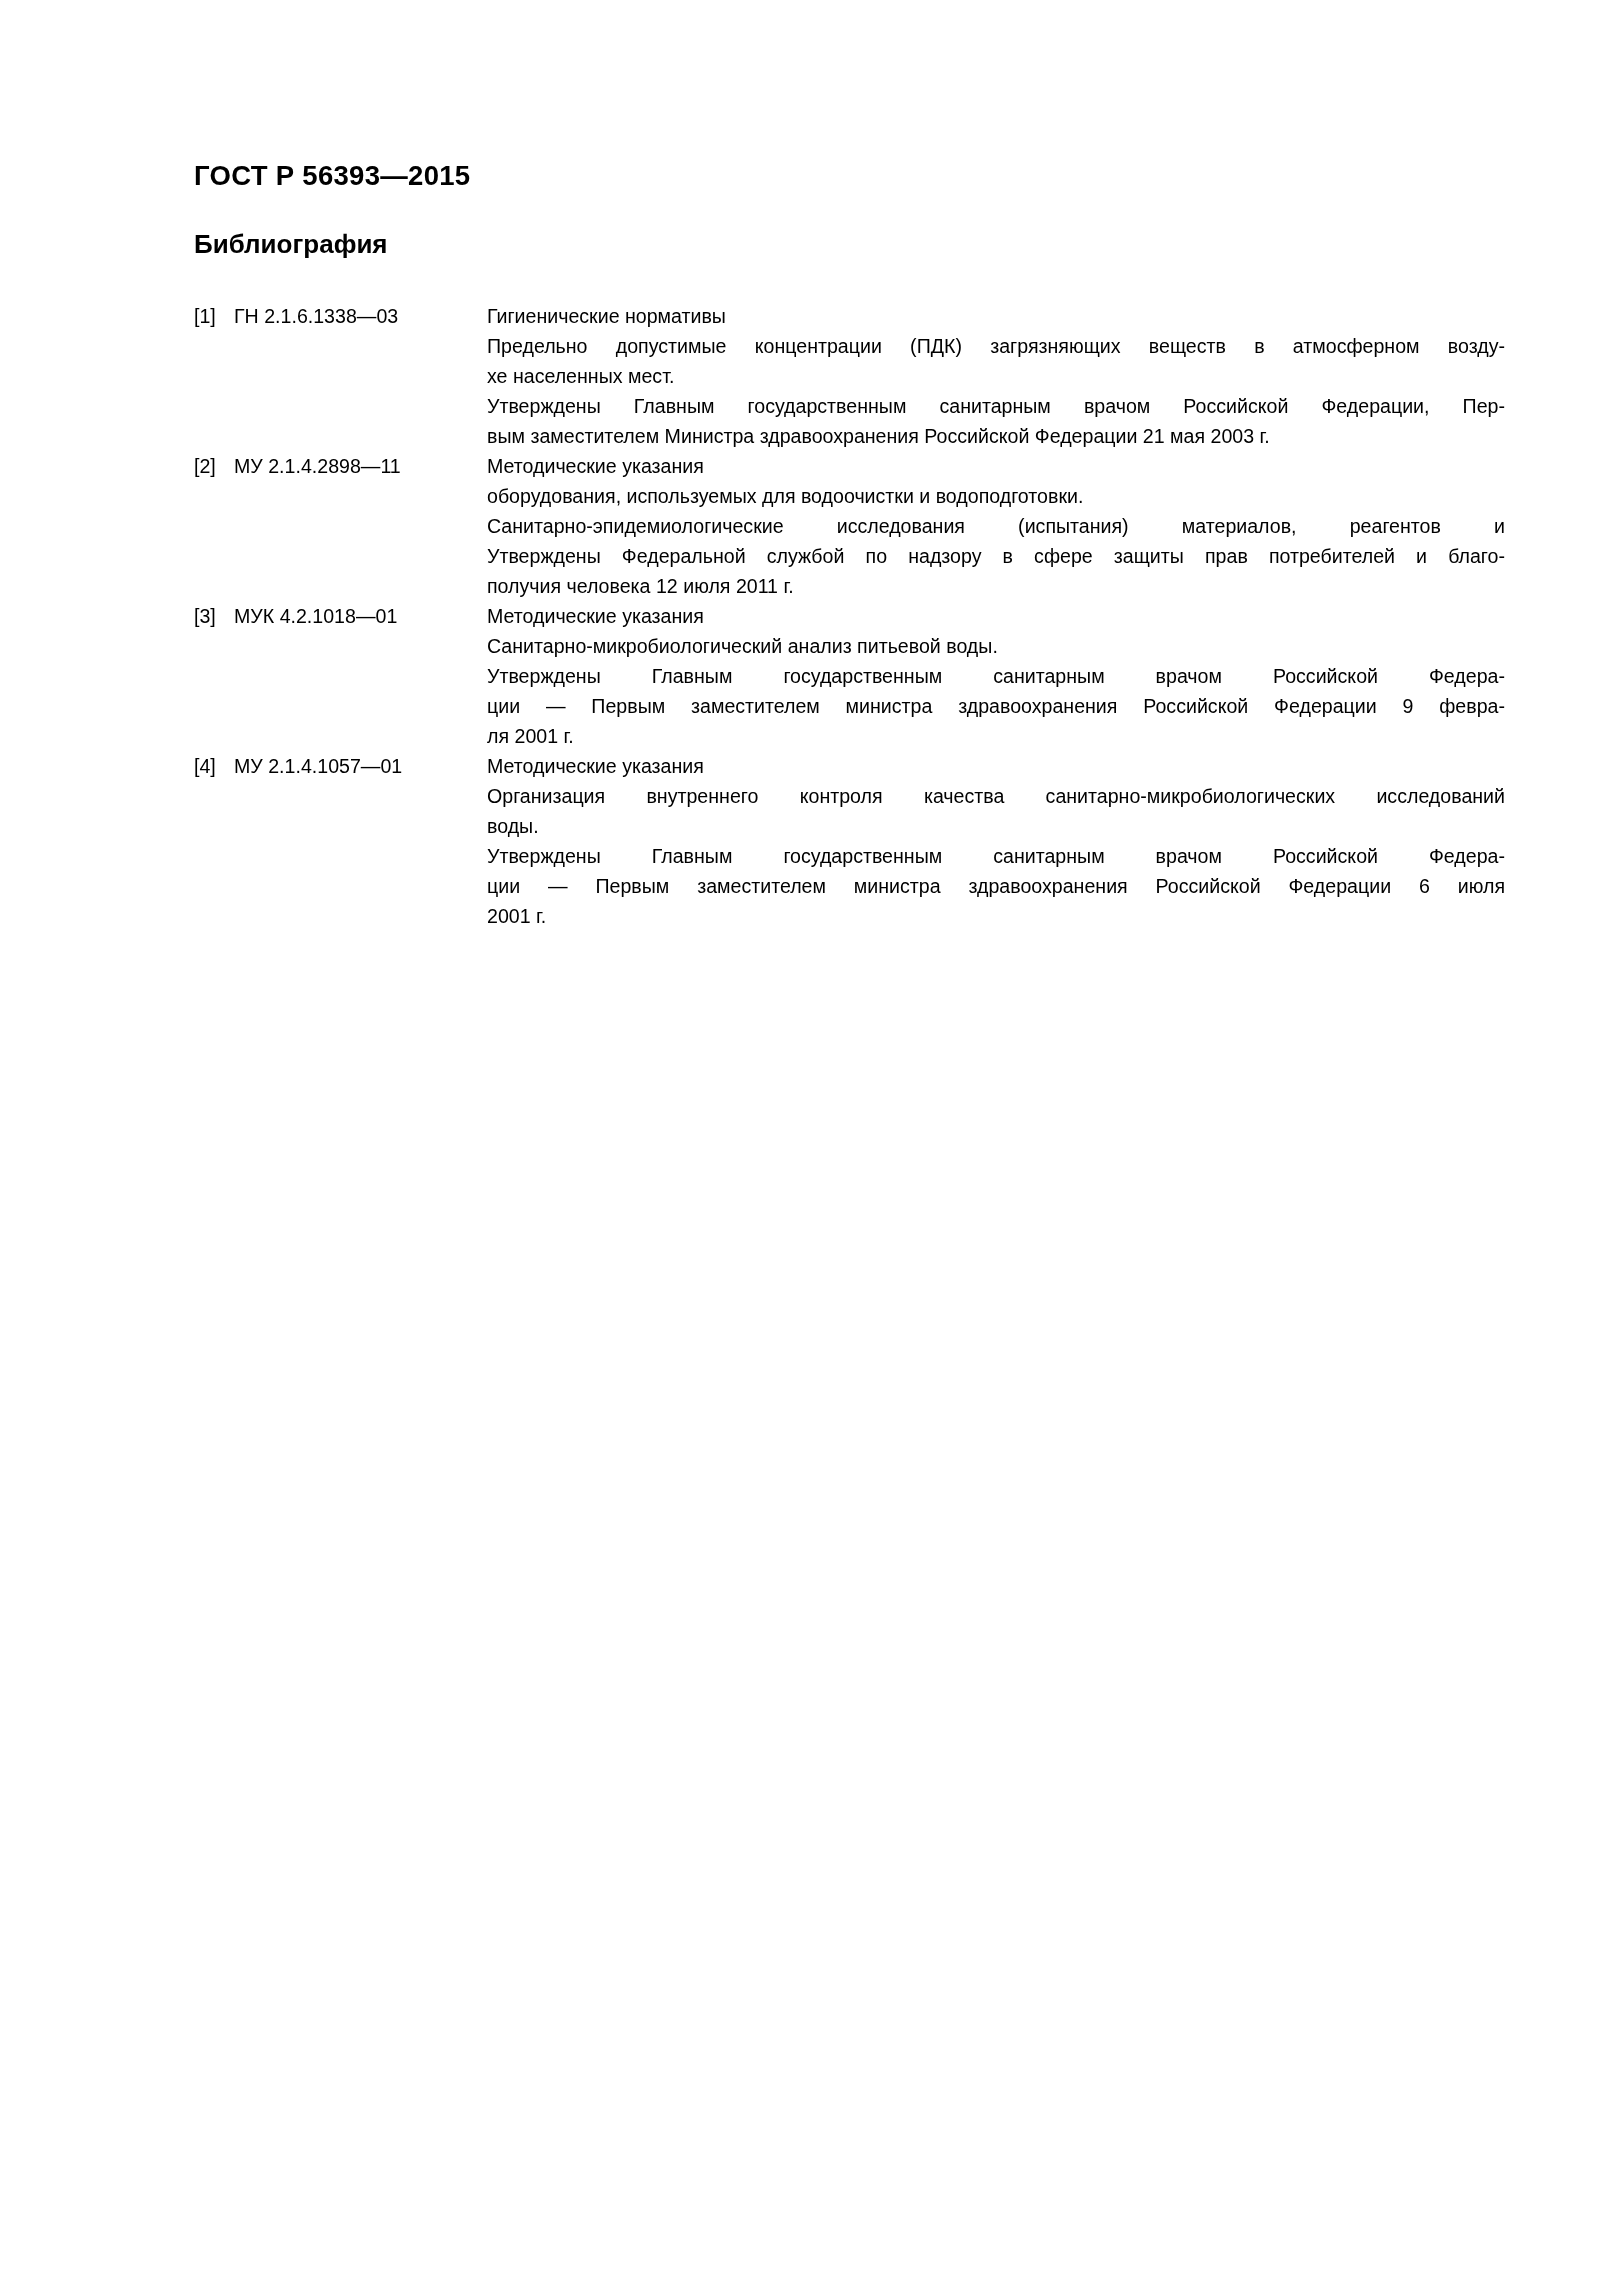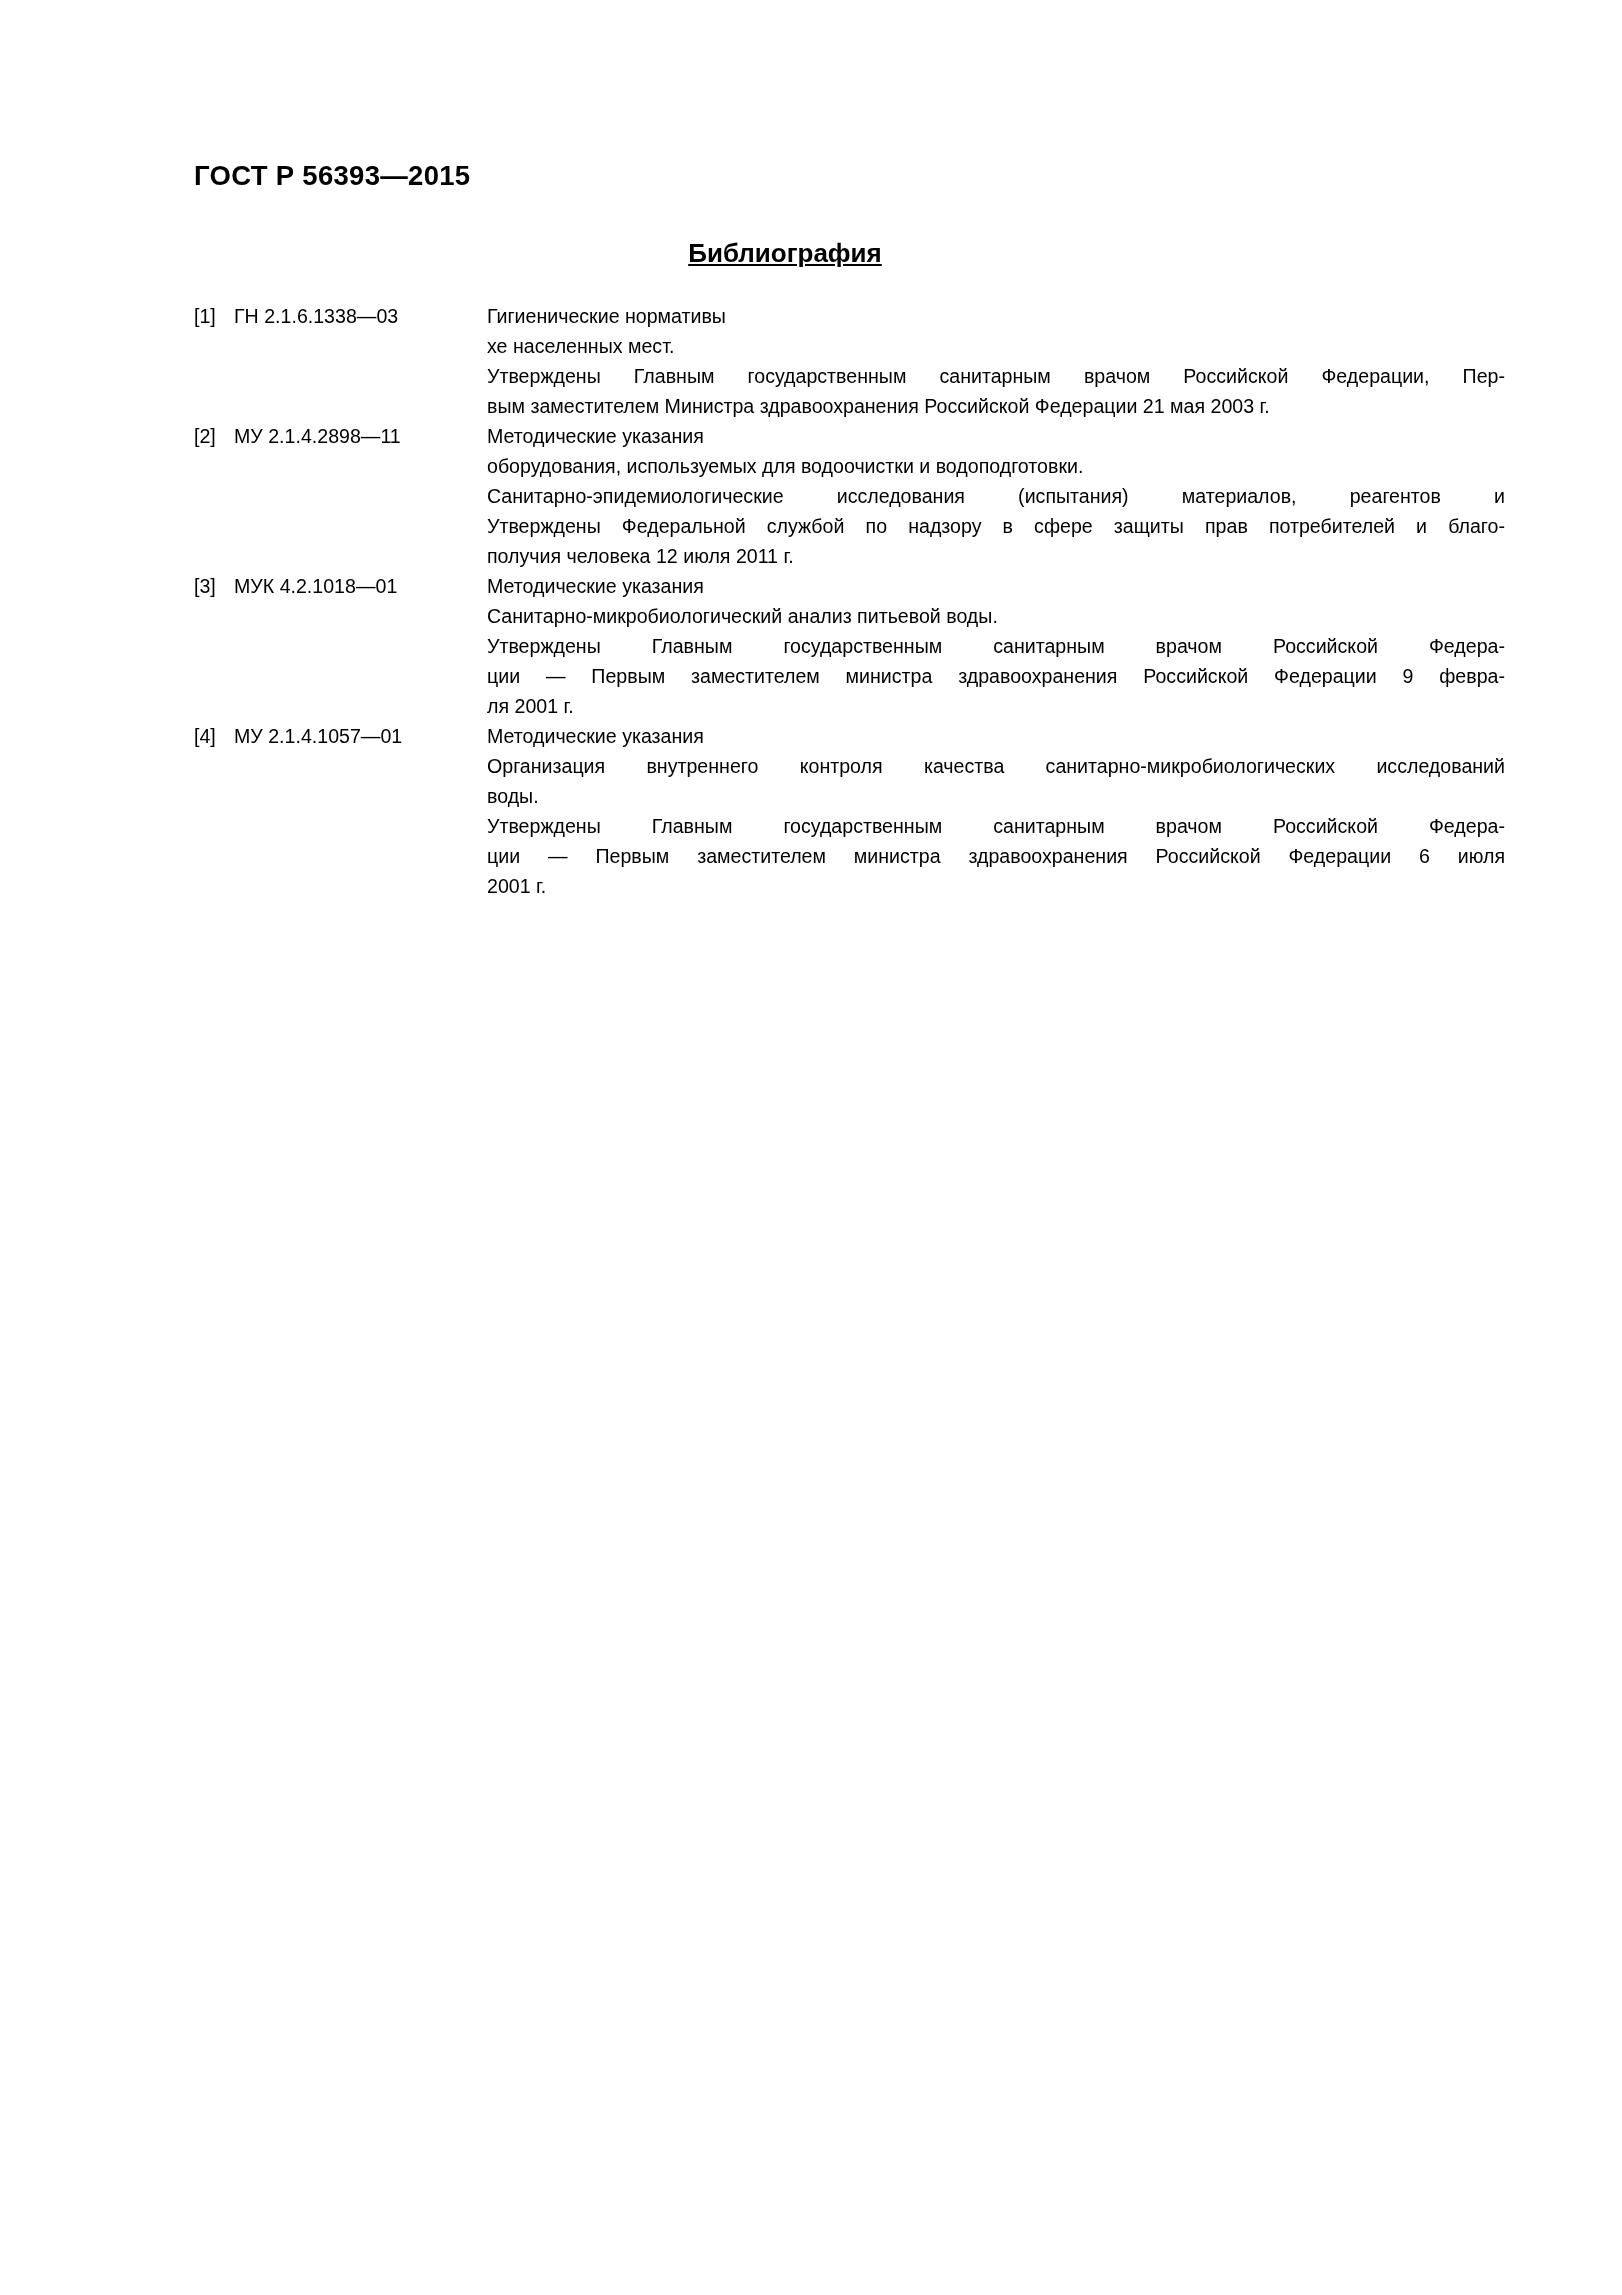--- a/index.html
+++ b/index.html
@@ -22,27 +22,26 @@
     top: 162px;
     font-size: 27.5px;
     line-height: 27.5px;
     font-weight: bold;
     letter-spacing: 0.3px;
     white-space: nowrap;
   }
   .doc-title {
     position: absolute;
     left: 194px;
-    top: 239px;
+    top: 230px;
     width: 1182px;
-    text-align: center;
+    text-align: left;
     font-size: 26px;
     line-height: 29px;
     font-weight: bold;
-    text-decoration: underline;
   }
   .bib-list {
     position: absolute;
     left: 194px;
     top: 301px;
     width: 1311px;
     font-size: 19.6px;
     line-height: 30px;
   }
   .bib-entry {
@@ -94,20 +93,21 @@
   <div class="doc-header">ГОСТ Р 56393—2015</div>
 
   <div class="doc-title">Библиография</div>
 
   <div class="bib-list">
       <div class="bib-entry">
         <span class="bib-marker">[1]</span>
         <span class="bib-code">ГН 2.1.6.1338—03</span>
         <div class="bib-desc">
           <div class="bib-line">Гигиенические нормативы</div>
+          <div class="bib-line j">Предельно допустимые концентрации (ПДК) загрязняющих веществ в атмосферном возду-</div>
           <div class="bib-line">хе населенных мест.</div>
           <div class="bib-line j">Утверждены Главным государственным санитарным врачом Российской Федерации, Пер-</div>
           <div class="bib-line">вым заместителем Министра здравоохранения Российской Федерации 21 мая 2003 г.</div>
         </div>
       </div>
       <div class="bib-entry">
         <span class="bib-marker">[2]</span>
         <span class="bib-code">МУ 2.1.4.2898—11</span>
         <div class="bib-desc">
           <div class="bib-line">Методические указания</div>

